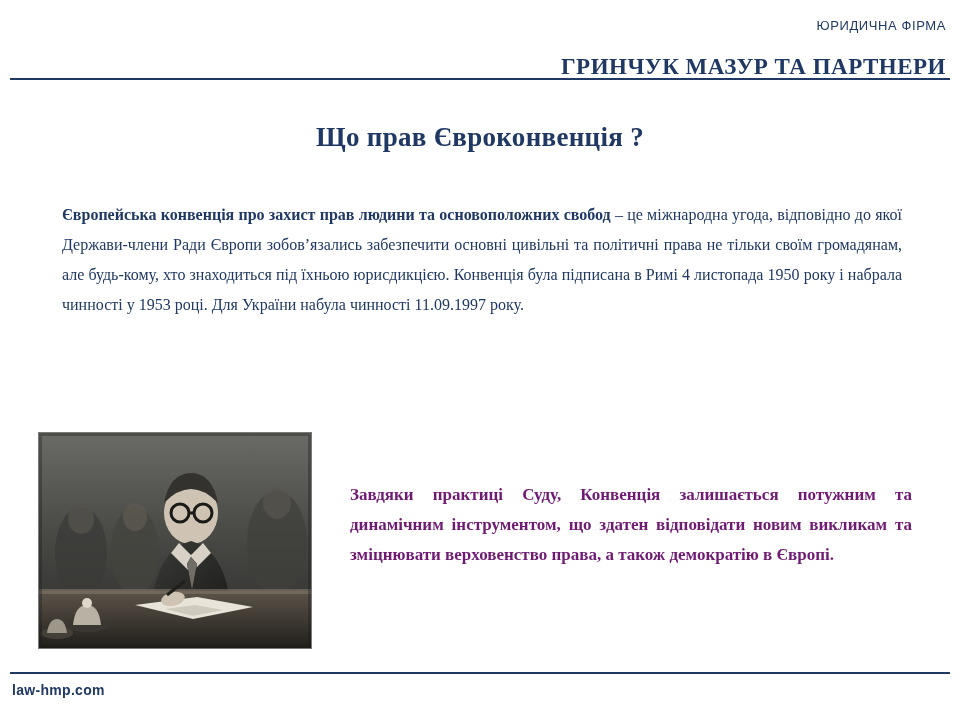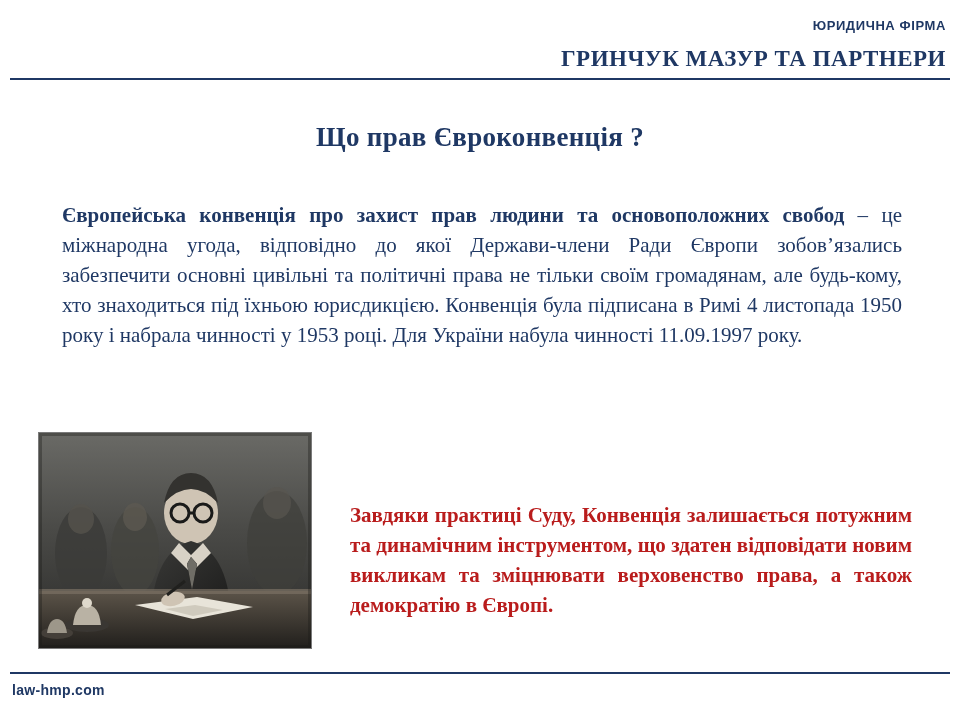--- a/index.html
+++ b/index.html
@@ -31,33 +31,33 @@
   .header-text {
     position: absolute;
     right: 14px;
     top: 18px;
     text-align: right;
     color: #1f3864;
   }
   .firm-kicker {
     font-family: "Liberation Sans", sans-serif;
     font-size: 13px;
-    font-weight: bold;
+    font-weight: normal;
     letter-spacing: 0.6px;
     color: #1f3864;
     line-height: 16px;
   }
   .firm-name {
     font-family: "Liberation Serif", serif;
     font-size: 23px;
     font-weight: bold;
     letter-spacing: 0.5px;
     color: #1f3864;
     line-height: 30px;
-    margin-top: 10px;
+    margin-top: 18px;
   }
   .header-rule {
     position: absolute;
     left: 10px;
     top: 78px;
     width: 940px;
     height: 2px;
     background: #1f3864;
   }
 
@@ -75,21 +75,21 @@
     letter-spacing: 0.3px;
   }
 
   
   .body-paragraph {
     position: absolute;
     top: 200px;
     left: 62px;
     width: 840px;
     font-family: "Liberation Serif", serif;
-    font-size: 21px;
+    font-size: 16px;
     line-height: 30px;
     color: #1f3864;
     text-align: justify;
     text-justify: inter-word;
   }
   .body-paragraph .lead {
     font-weight: bold;
   }
 
   
@@ -104,26 +104,26 @@
     overflow: hidden;
   }
   .photo svg {
     display: block;
   }
 
   
   .side-paragraph {
     position: absolute;
     left: 350px;
-    top: 500px;
+    top: 480px;
     width: 562px;
     font-family: "Liberation Serif", serif;
-    font-size: 21px;
+    font-size: 17px;
     line-height: 30px;
-    color: #b91c1c;
+    color: #701a75;
     font-weight: bold;
     text-align: justify;
     text-justify: inter-word;
   }
 
   
   .footer-rule {
     position: absolute;
     left: 10px;
     top: 672px;

